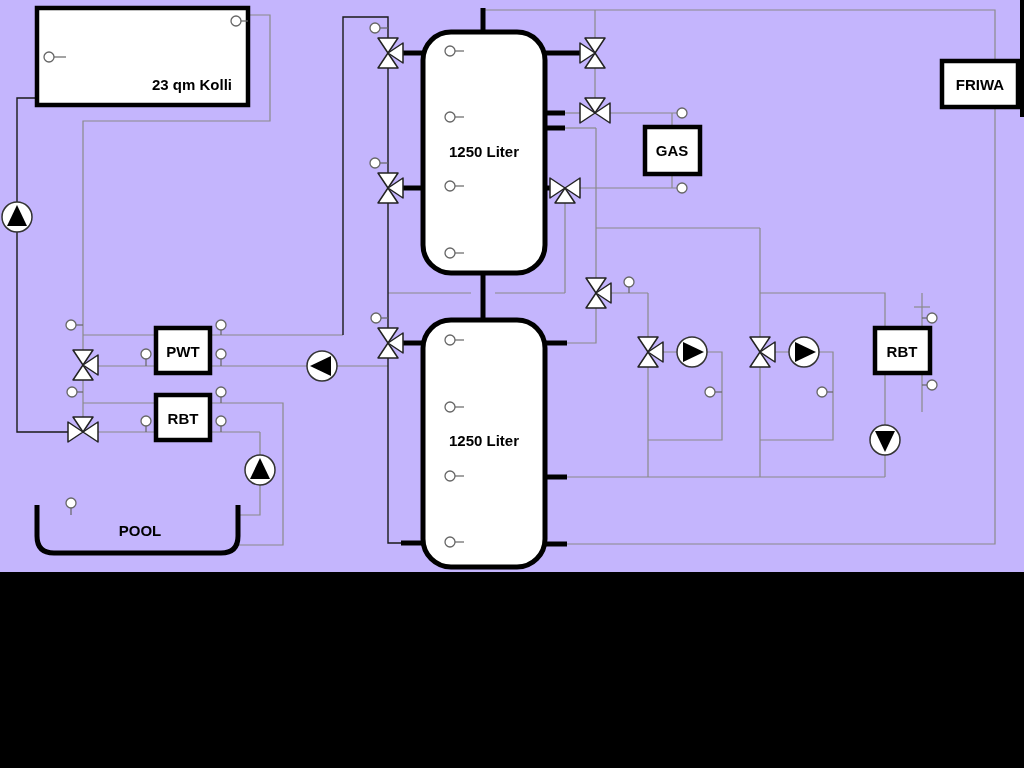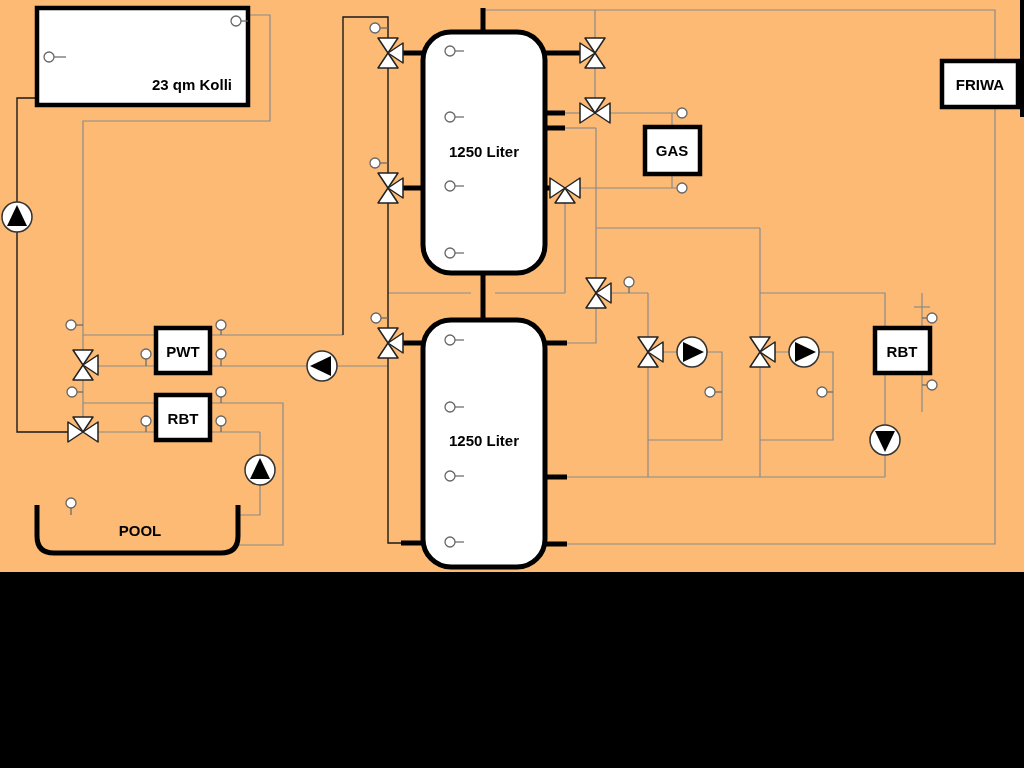--- a/index.html
+++ b/index.html
@@ -1,16 +1,16 @@
 <!DOCTYPE html>
 <html><head>
 <meta charset="utf-8">
 <style>
   html,body{margin:0;padding:0;background:#fff;}
-  #stage{position:relative;width:1024px;height:768px;background:#fdba74;overflow:hidden;}
+  #stage{position:relative;width:1024px;height:768px;background:#c4b5fd;overflow:hidden;}
   svg{display:block;}
   .pg{stroke:#8a8a8a;stroke-width:1.2;fill:none;}
   .pd{stroke:#1a1a1a;stroke-width:1.4;fill:none;}
   .pt{stroke:#000;stroke-width:5;fill:none;}
   .box{fill:#fff;stroke:#000;stroke-width:4.5;}
   .tank{fill:#fff;stroke:#000;stroke-width:5;}
   .valve{fill:#fff;stroke:#222;stroke-width:1.5;stroke-linejoin:round;}
   .pump-c{fill:#fff;stroke:#333;stroke-width:1.5;}
   .pump-t{fill:#000;stroke:none;}
   .sens{fill:#fff;stroke:#666;stroke-width:1.3;}

